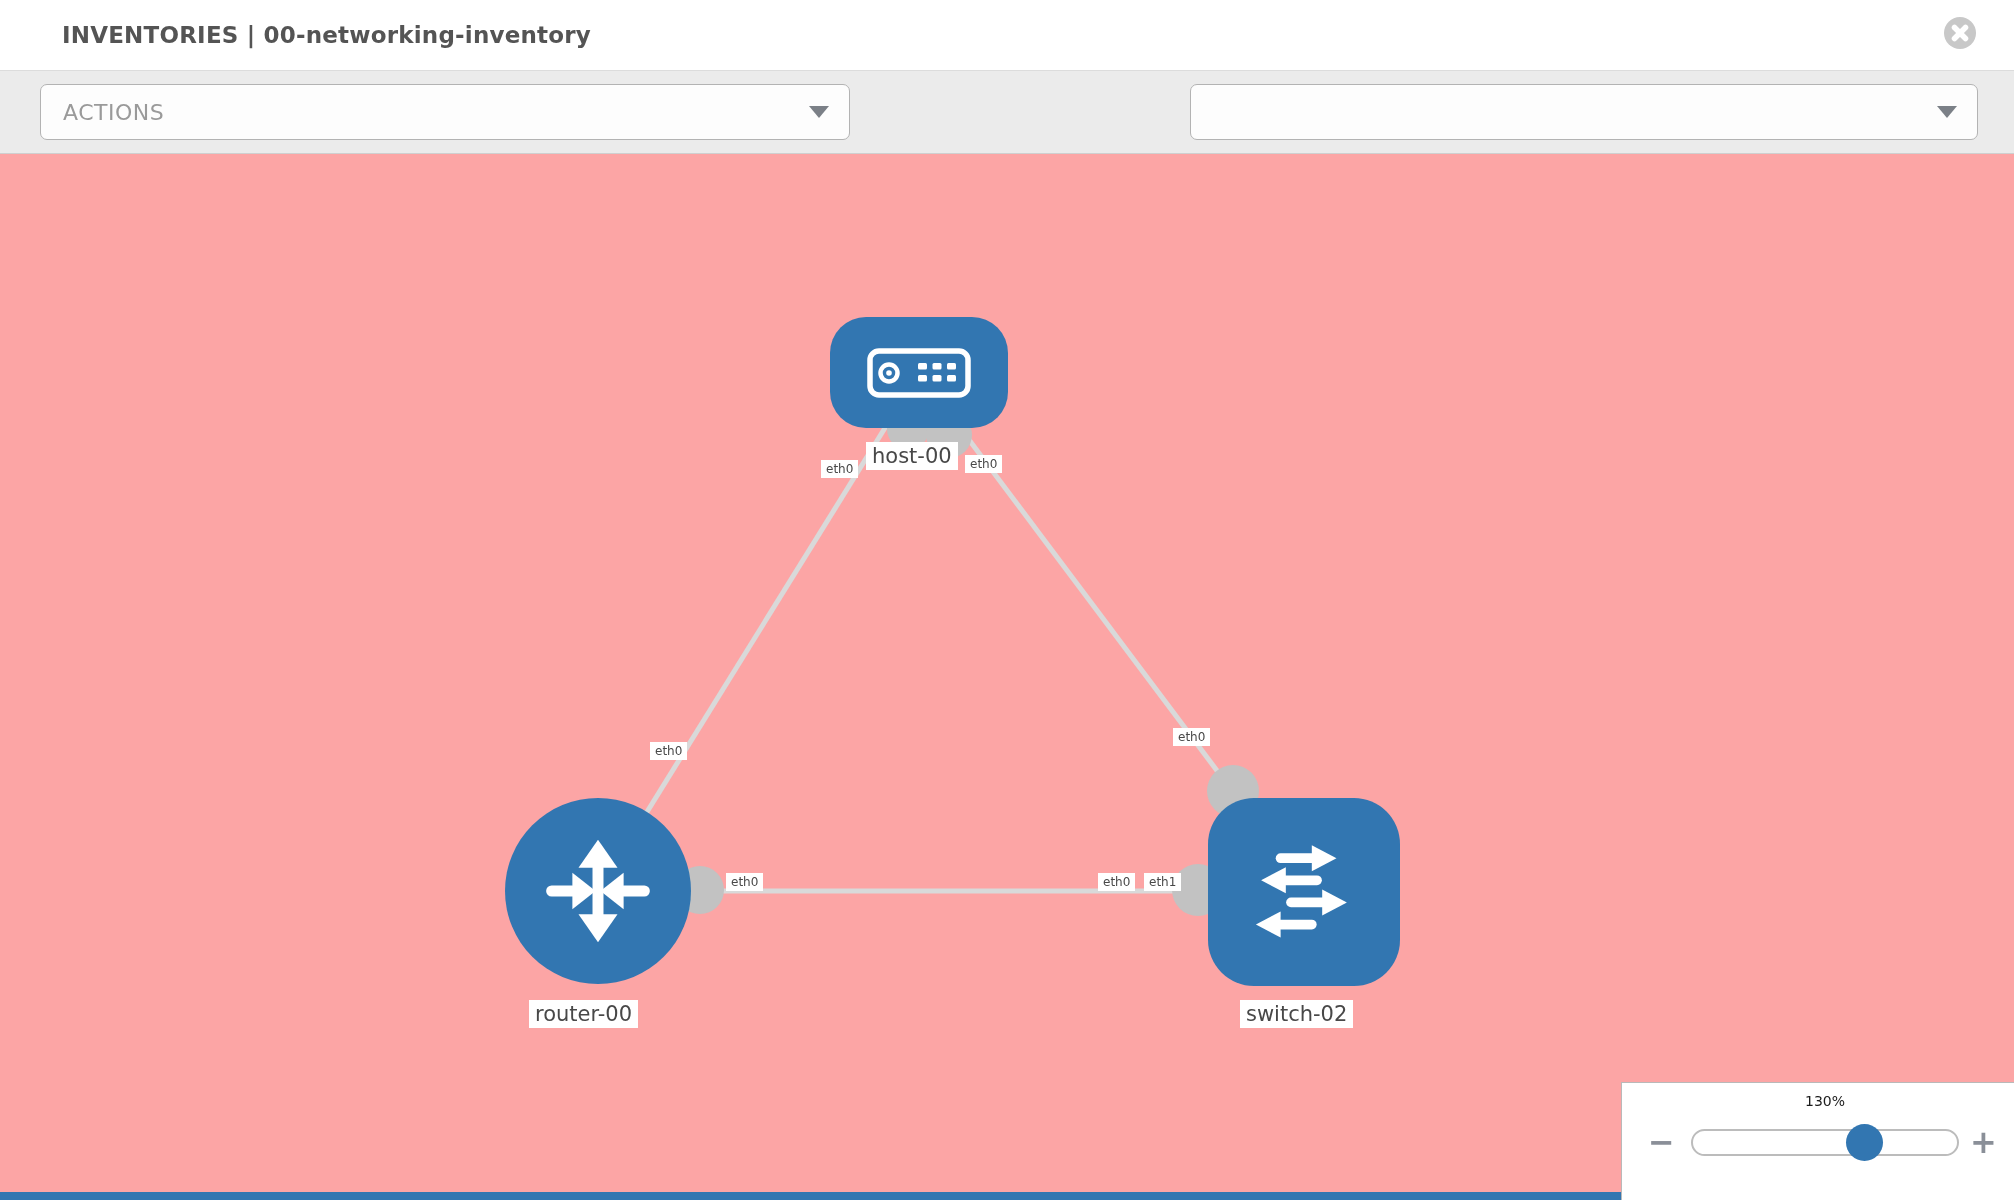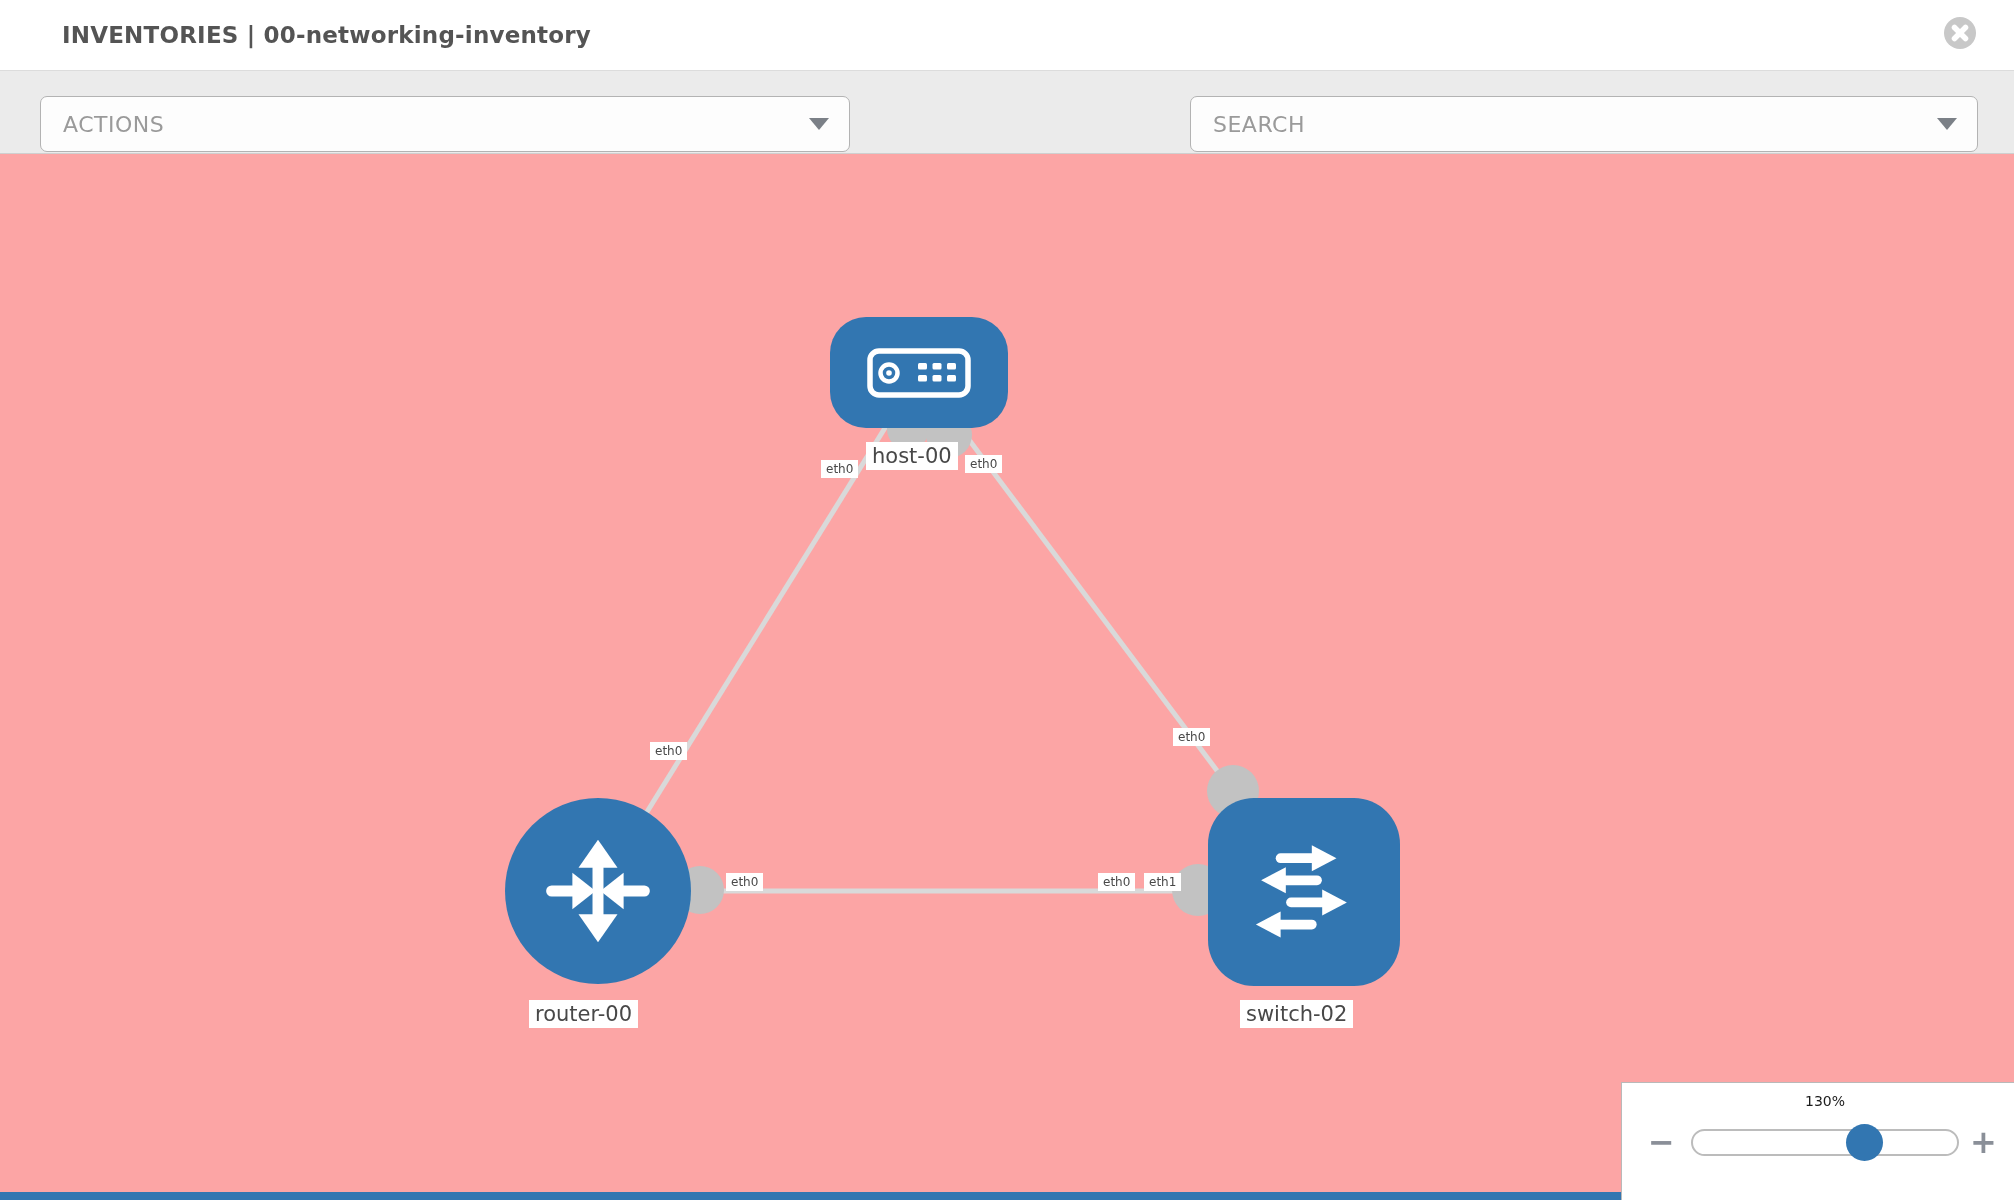--- a/index.html
+++ b/index.html
@@ -11,21 +11,21 @@
   .header { position:absolute; left:0; top:0; width:2014px; height:70px; background:#fff; }
   .page-title { position:absolute; left:38px; top:0; height:70px; line-height:70px;
                 font-size:23px; font-weight:bold; color:#545454; letter-spacing:0.2px;margin-left:24px; }
   .close-btn { position:absolute; left:1944px; top:17px; width:32px; height:32px;
                border-radius:50%; background:#c8c8c8; cursor:pointer; }
   .close-btn svg { position:absolute; left:0; top:0; }
 
   
   .toolbar { position:absolute; left:0; top:70px; width:2014px; height:84px; background:#ebebeb;
              border-top:1px solid #dcdcdc; border-bottom:1px solid #cfcfcf; }
-  .combo { position:absolute; top:25px; height:56px; background:#fdfdfd;
+  .combo { position:absolute; top:13px; height:56px; background:#fdfdfd;
            border:1px solid #b3b3b3; border-radius:7px; display:flex; align-items:center; }
   .combo-actions { left:40px; width:810px; }
   .combo-search  { left:1190px; width:788px; }
   .combo-label { margin-left:22px; font-size:22px; color:#9a9a9a; letter-spacing:0.5px; }
   .combo-input { flex:1; margin-left:22px; border:none; outline:none; background:transparent;
                  font-family:inherit; font-size:22px; color:#6e6e6e; letter-spacing:0.5px; }
   .combo-input::placeholder { color:#9a9a9a; opacity:1; }
   .caret { width:0; height:0; border-left:10px solid transparent; border-right:10px solid transparent;
            border-top:12px solid #7b8087; margin-left:auto; margin-right:20px; }
   .tool-btn { position:absolute; top:94px; width:40px; height:40px; cursor:pointer; }
@@ -108,21 +108,20 @@
     <div class="tool-btn tool-key">
       <svg width="40" height="40" viewBox="0 0 28 28">
         <circle cx="9.5" cy="8.5" r="4.6" fill="none" stroke="#7f858e" stroke-width="3.6"></circle>
         <line x1="13" y1="12" x2="22.5" y2="21.5" stroke="#7f858e" stroke-width="4.4" stroke-linecap="round"></line>
         <line x1="19.5" y1="18.5" x2="23.5" y2="14.5" stroke="#7f858e" stroke-width="3.4" stroke-linecap="round"></line>
         <line x1="22.5" y1="21.5" x2="26.5" y2="17.5" stroke="#7f858e" stroke-width="3.4" stroke-linecap="round"></line>
       </svg>
     </div>
 
     <div class="combo combo-search">
-      <input class="combo-input" type="text" placeholder="SEARCH" style="">
       <span class="caret"></span>
     </div>
   </div>
 
   <div class="canvas">
 
     <svg class="links-svg" width="2014" height="1046">
       <line x1="919" y1="219" x2="598" y2="737" stroke="#d9d9d9" stroke-width="5"></line>
       <line x1="919" y1="219" x2="1233" y2="638" stroke="#d9d9d9" stroke-width="5"></line>
       <line x1="598" y1="737" x2="1304" y2="737" stroke="#d9d9d9" stroke-width="5"></line>

